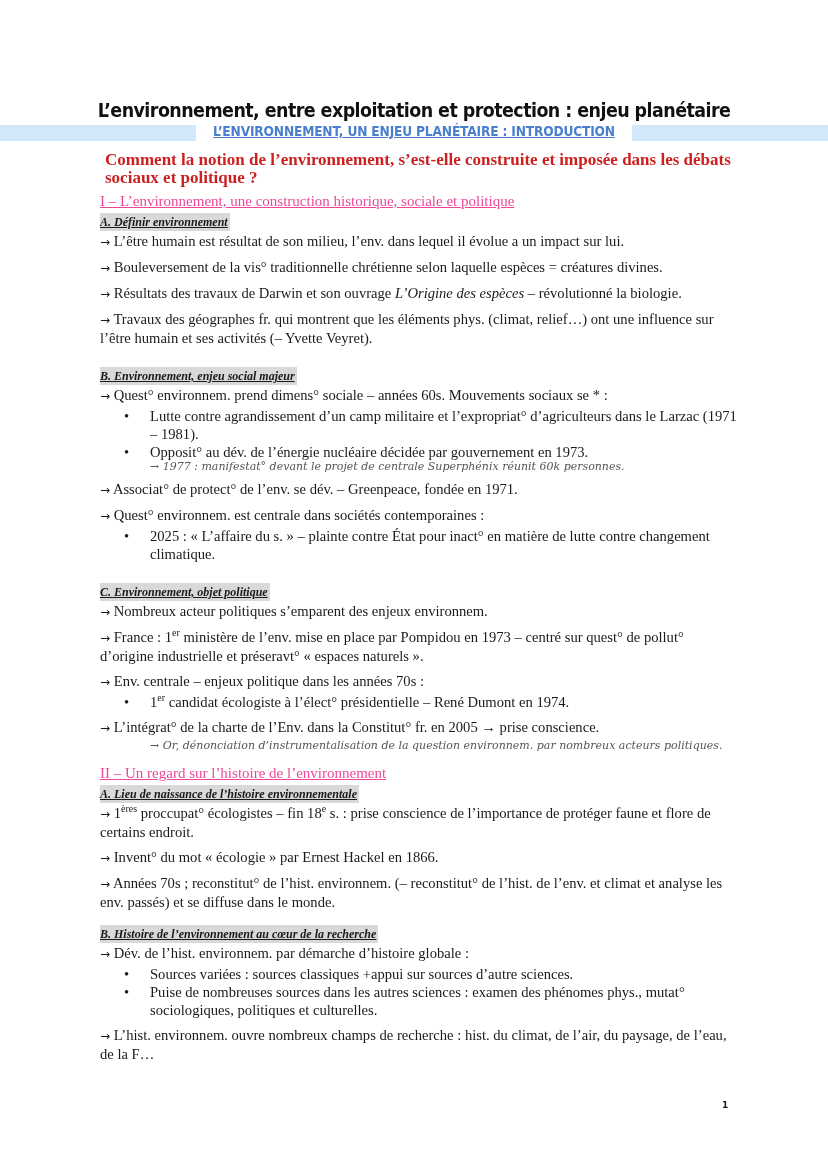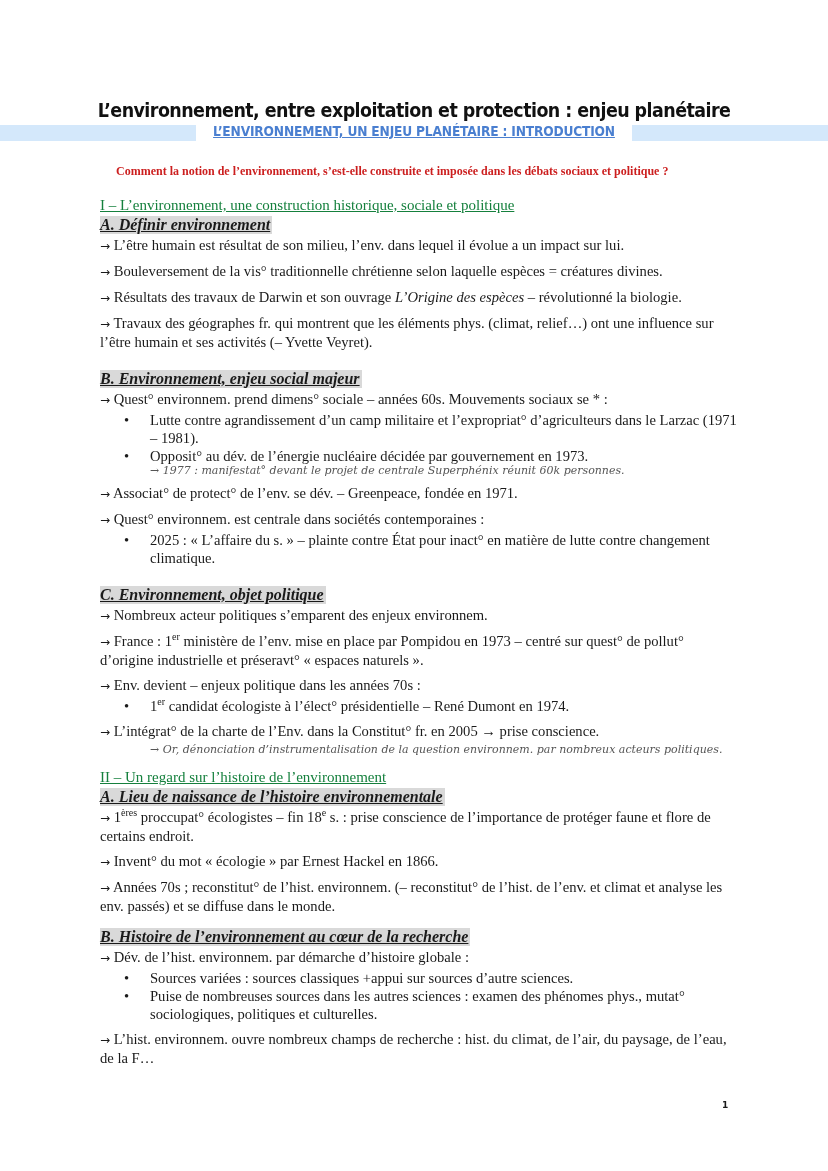--- a/index.html
+++ b/index.html
@@ -9,24 +9,24 @@
   .main-title { position: absolute; top: 99px; left: 0; width: 828px; text-align: center;
     font-family: "DejaVu Sans", sans-serif; font-weight: bold; font-size: 19px; letter-spacing: -0.6px;
     color: #111; transform: scaleX(0.92); }
   .band { position: absolute; top: 125px; height: 16px; background: #d4e8fb; }
   .band.left { left: 0; width: 196px; }
   .band.right { left: 632px; width: 196px; }
   .subtitle { position: absolute; top: 124px; left: 196px; width: 436px; text-align: center;
     font-family: "DejaVu Sans", sans-serif; font-weight: bold; font-size: 13.2px; color: #4a7fd0;
     text-decoration: underline; letter-spacing: -0.2px; transform: scaleX(0.93); }
   .content { position: absolute; left: 100px; top: 146px; width: 640px; font-size: 14.6px; line-height: 18px; }
-  .question { color: #cc1f1f; font-weight: bold; font-size: 12px; line-height: 18px; margin: 16px; }
-  .part { color: #15803d; text-decoration: underline; font-size: 15px; margin: 1px 0 2px 0; }
+  .question { color: #cc1f1f; font-weight: bold; font-size: 17px; line-height: 18px; margin: 5px; }
+  .part { color: #ec4899; text-decoration: underline; font-size: 15px; margin: 1px 0 2px 0; }
   .sec { display: inline-block; background: #d9d9d9; font-style: italic; font-weight: bold;
-    text-decoration: underline; padding: 0 2px 0 0; margin: 0 0 0 0; font-size: 16px; }
+    text-decoration: underline; padding: 0 2px 0 0; margin: 0 0 0 0; font-size: 12px; }
   .sec-wrap { margin: 0; height: 20px; }
   p.line { margin: 0 10px 7px 0; }
   p.line.tight { margin-bottom: 2px; }
   .arrow { font-family: "DejaVu Sans", sans-serif; font-size: 12px; }
   ul.bul { margin: 0 0 7px 0; padding-left: 50px; list-style: none; }
   ul.bul li { position: relative; margin: 0; }
   ul.bul li::before { content: "•"; position: absolute; left: -26px; top: 0; }
   .note { font-family: "DejaVu Serif", serif; font-style: italic; font-size: 11px; color: #555;
     line-height: 13px; margin: 0 0 6px 0; }
   .note.inli { margin: -1px 0 0 0; }
@@ -68,21 +68,21 @@
     <p class="line"><span class="arrow">→</span> <span>Associat° de protect° de l’env. se dév.  – Greenpeace, fondée en 1971.</span></p>
     <p class="line tight"><span class="arrow">→</span> <span>Quest° environnem. est centrale dans sociétés contemporaines :</span></p>
     <ul class="bul">
       <li>2025 : « L’affaire du s. » – plainte contre État pour inact° en matière de lutte contre changement climatique.</li>
     </ul>
     <div class="gap"></div>
 
     <div class="sec-wrap"><span class="sec">C. Environnement, objet politique</span></div>
     <p class="line"><span class="arrow">→</span> <span>Nombreux acteur politiques s’emparent des enjeux environnem.</span></p>
     <p class="line"><span class="arrow">→</span> <span>France : 1</span><sup>er</sup><span> ministère de l’env. mise en place par Pompidou en 1973 – centré sur quest° de pollut° d’origine industrielle et préseravt° « espaces naturels ».</span></p>
-    <p class="line tight"><span class="arrow">→</span> <span>Env. devient – enjeux politique dans les années 70s :</span></p>
+    <p class="line tight"><span class="arrow">→</span> <span>Env. centrale – enjeux politique dans les années 70s :</span></p>
     <ul class="bul">
       <li><span>1</span><sup>er</sup><span> candidat écologiste à l’élect° présidentielle – René Dumont en 1974.</span></li>
     </ul>
     <p class="line"><span class="arrow">→</span> <span>L’intégrat° de la charte de l’Env. dans la Constitut° fr. en 2005 → prise conscience.</span></p>
     <div class="note para">→ Or, dénonciation d’instrumentalisation de la question environnem. par nombreux acteurs politiques.</div>
 
     <div class="part">II – Un regard sur l’histoire de l’environnement</div>
 
     <div class="sec-wrap"><span class="sec">A. Lieu de naissance de l’histoire environnementale</span></div>
     <p class="line"><span class="arrow">→</span> <span>1</span><sup>ères</sup><span> proccupat° écologistes – fin 18</span><sup>e</sup><span> s. : prise conscience de l’importance de protéger faune et flore de certains endroit.</span></p>

